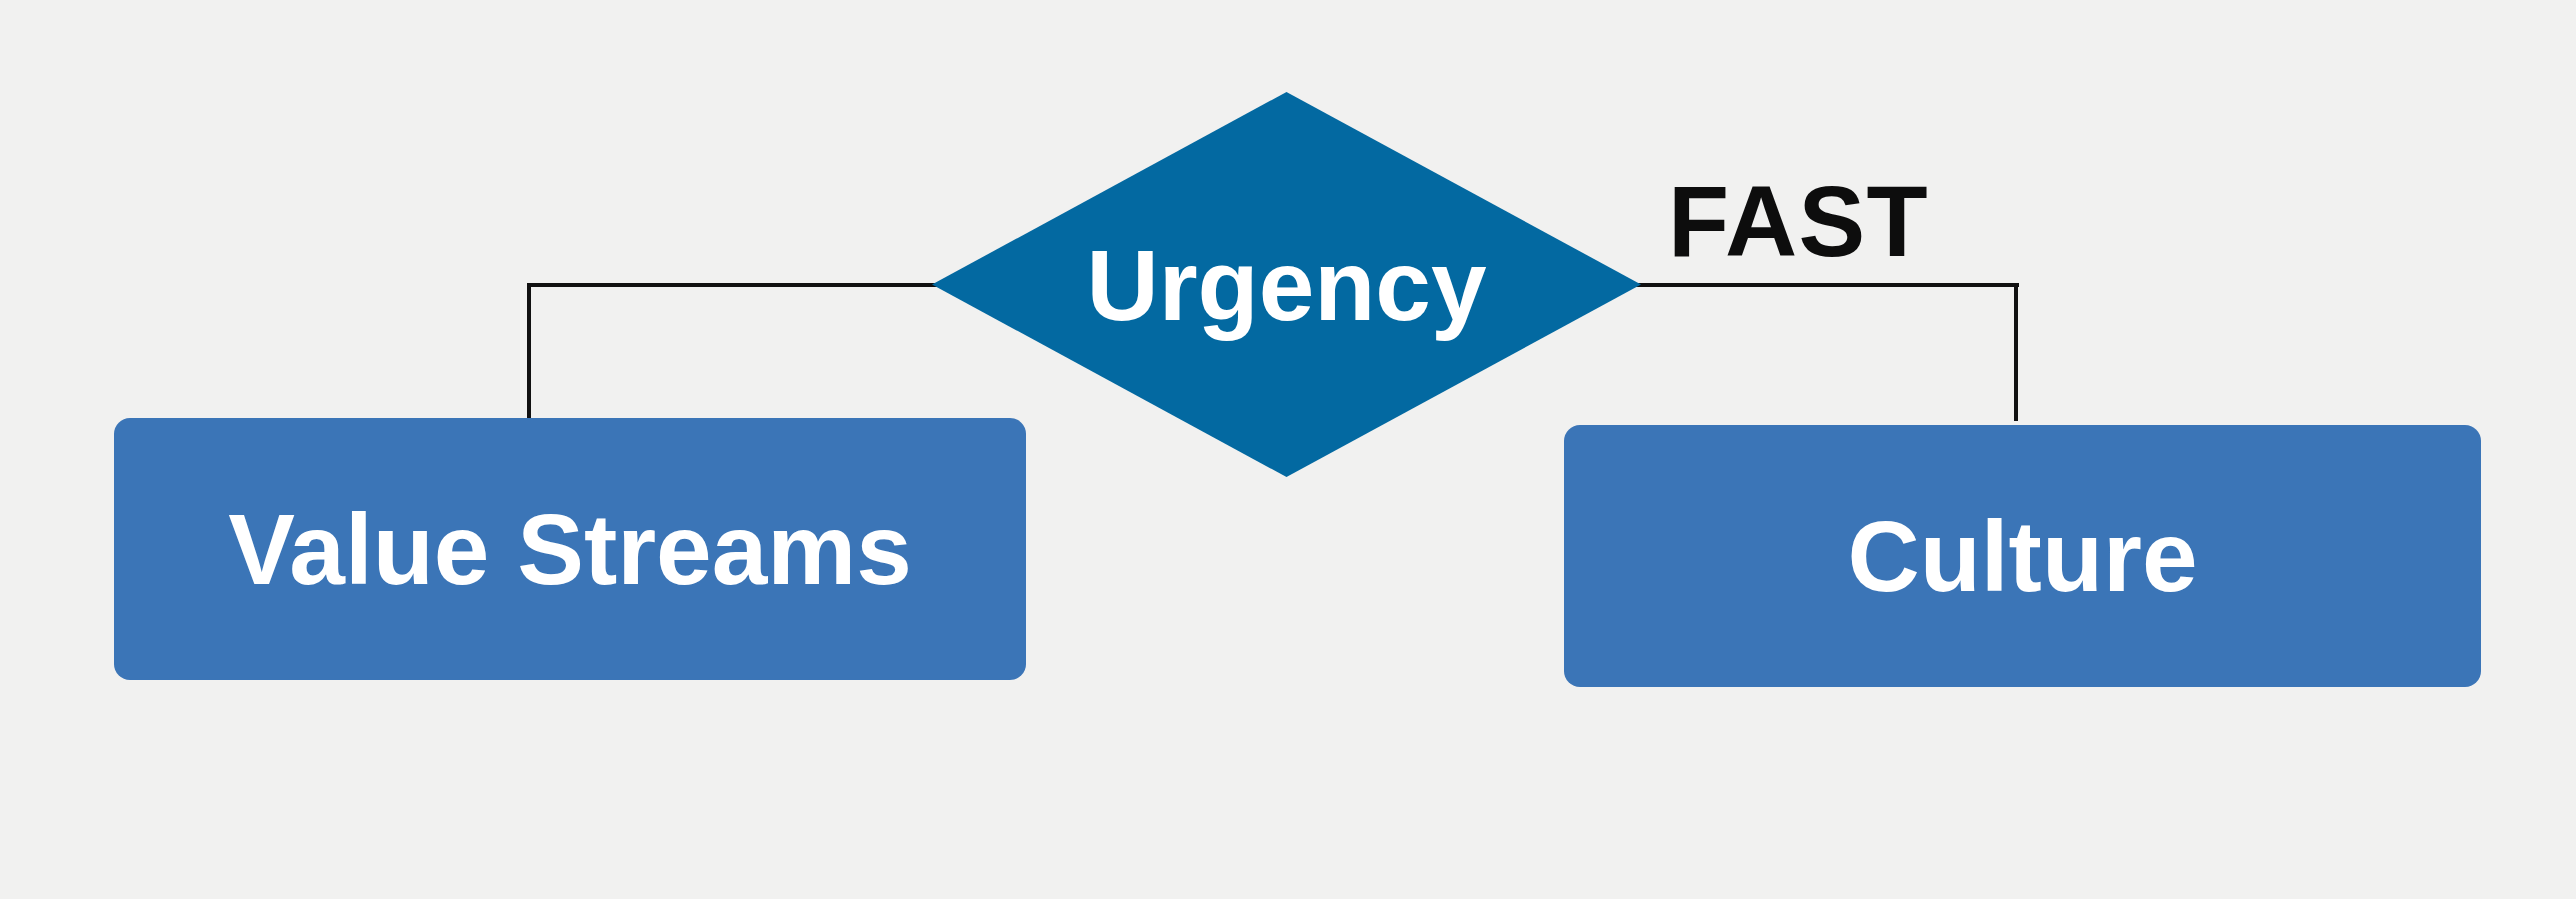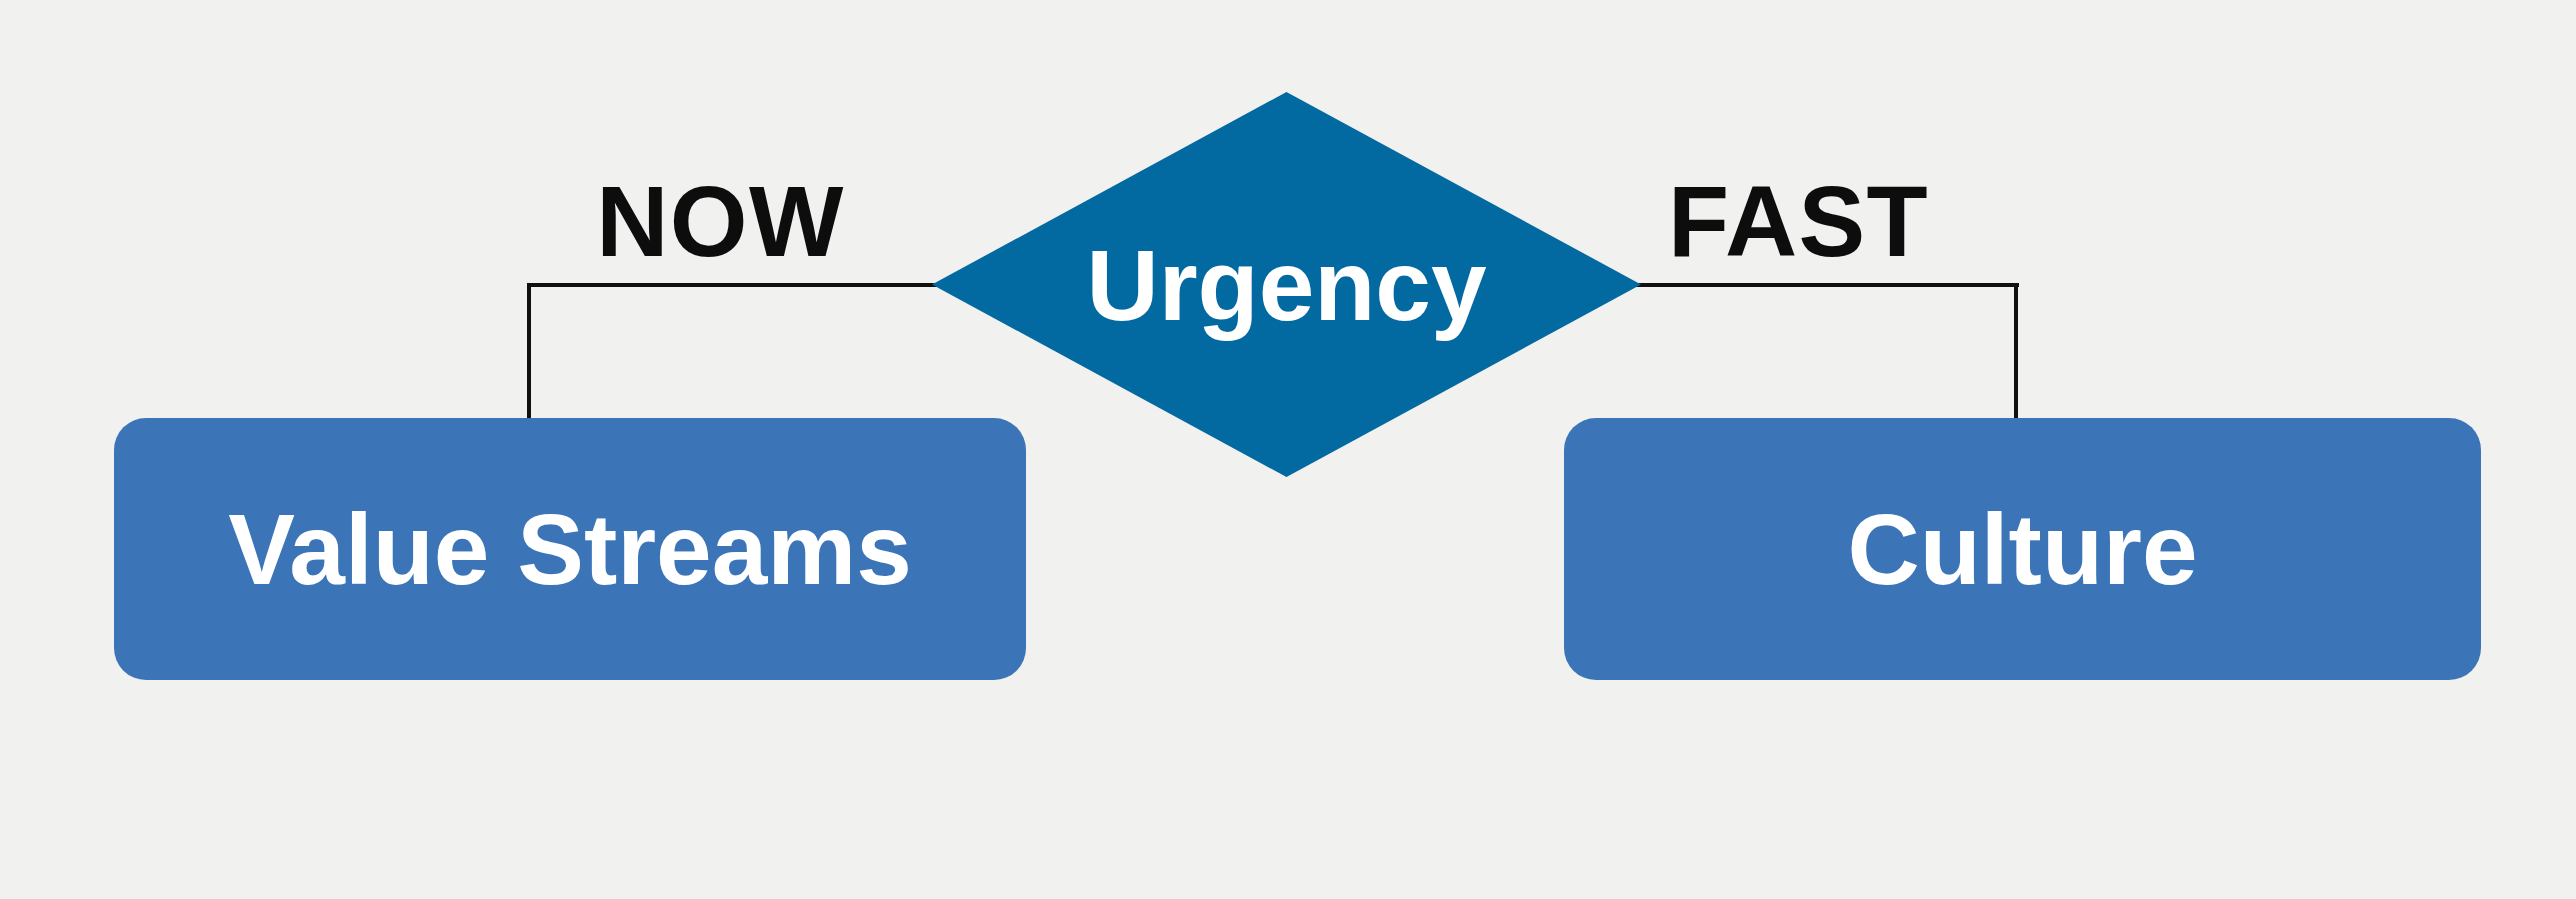--- a/index.html
+++ b/index.html
@@ -56,21 +56,21 @@
     font-size: 100px;
     font-weight: 700;
     line-height: 1;
     white-space: nowrap;
   }
   .node-box {
     position: absolute;
     top: 418px;
     height: 262px;
     background: #3B75B7;
-    border-radius: 32px;
+    border-radius: 16px;
     display: flex;
     align-items: center;
     justify-content: center;
   }
   .node-box.left  { left: 114px;  width: 912px; }
   .node-box.right { left: 1564px; width: 917px; }
   .node-box .shape-label {
     color: #FFFFFF;
     font-size: 100px;
     font-weight: 700;
@@ -81,29 +81,28 @@
 </head>
 <body>
 
 <div class="canvas">
 
   <div class="connector seg-left-h" style="background: rgb(17, 17, 17);"></div>
   <div class="connector seg-left-v" style="background: rgb(17, 17, 17);"></div>
   <div class="connector seg-right-h" style="background: rgb(17, 17, 17);"></div>
   <div class="connector seg-right-v" style="background: rgb(17, 17, 17);"></div>
 
-  <div class="branch-label now">NOW</div>
   <div class="branch-label fast">FAST</div>
 
   <div class="decision-diamond" style="background: #0369a1;">
     <span class="shape-label">Urgency</span>
   </div>
 
   <div class="node-box left" style="background: rgb(59, 117, 183);">
     <span class="shape-label">Value Streams</span>
   </div>
 
-  <div class="node-box right" style="background: rgb(59, 117, 183);">
+  <div class="node-box right" style="background: rgb(59, 117, 183); margin-top: 7px;">
     <span class="shape-label">Culture</span>
   </div>
 
 </div>
 
 
 </body></html>

